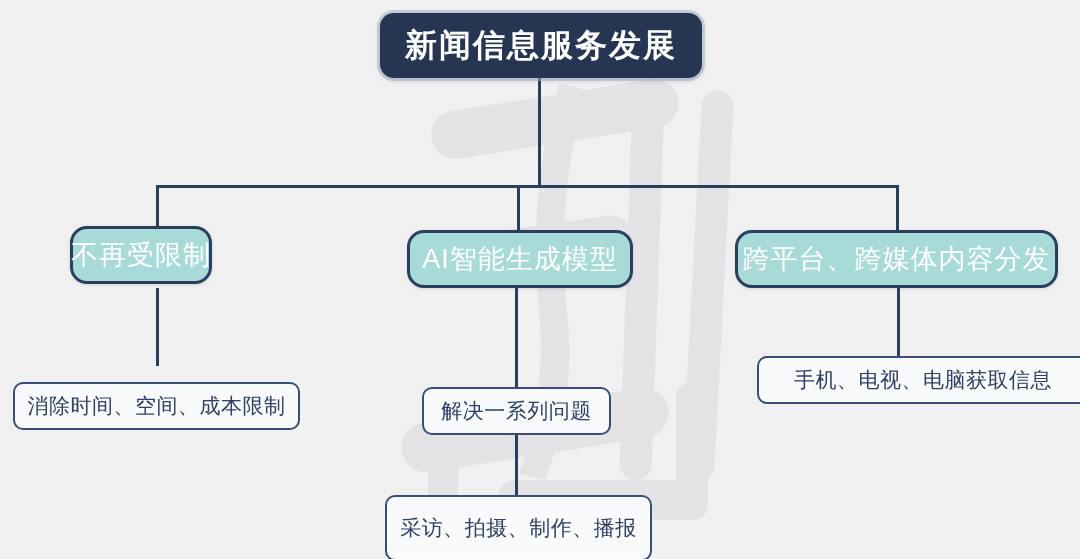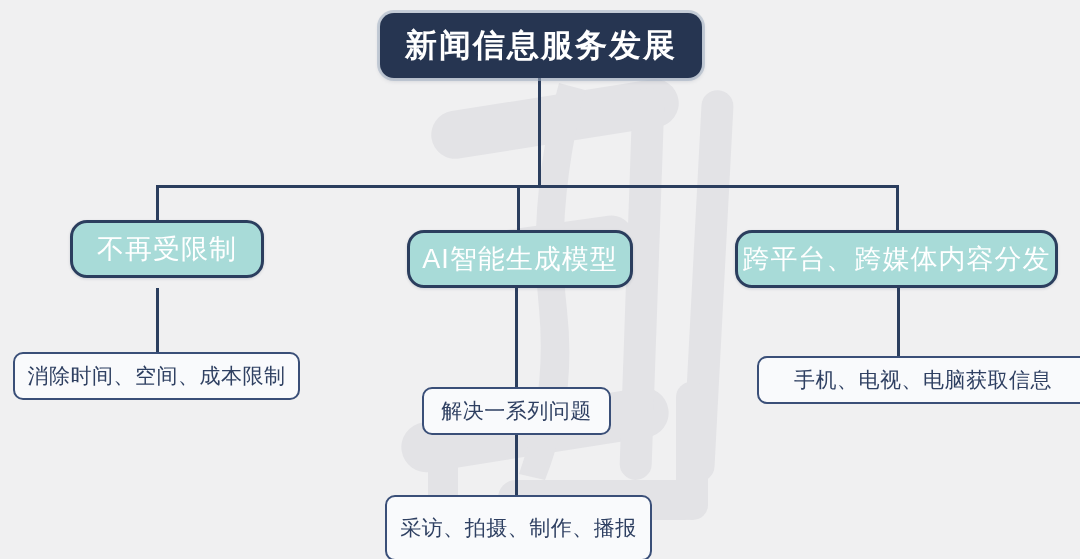--- a/index.html
+++ b/index.html
@@ -45,25 +45,25 @@
   }
   .node-leaf{
     background:var(--leaf-fill);color:var(--leaf-text);
     border:2px solid var(--leaf-border);
     border-radius:10px;
     font-size:21px;letter-spacing:.5px;
   }
   
   #n-root{left:380px;top:13px;width:322px;height:65px;}
   
-  #n-b0{left:70px;top:220px;width:194px;height:58px;}
+  #n-b0{left:70px;top:226px;width:142px;height:58px;}
   #n-b1{left:407px;top:230px;width:226px;height:58px;}
   #n-b2{left:735px;top:230px;width:323px;height:58px;}
   
-  #n-b0c0{left:13px;top:352px;width:287px;height:48px;}
+  #n-b0c0{left:13px;top:382px;width:287px;height:48px;}
   #n-b1c0{left:422px;top:366px;width:189px;height:48px;margin-top:21px;}
   #n-b2c0{left:757px;top:356px;width:332px;height:48px;}
   
   #n-b1c0c0{left:385px;top:495px;width:267px;height:66px;}
   
   #l-trunk{left:538px;top:78px;width:3px;height:109px;}
   #l-hbar{left:156px;top:185px;width:743px;height:3px;}
   #l-drop0{left:156px;top:185px;width:3px;height:45px;}
   #l-drop1{left:517px;top:185px;width:3px;height:45px;}
   #l-drop2{left:896px;top:185px;width:3px;height:45px;}

